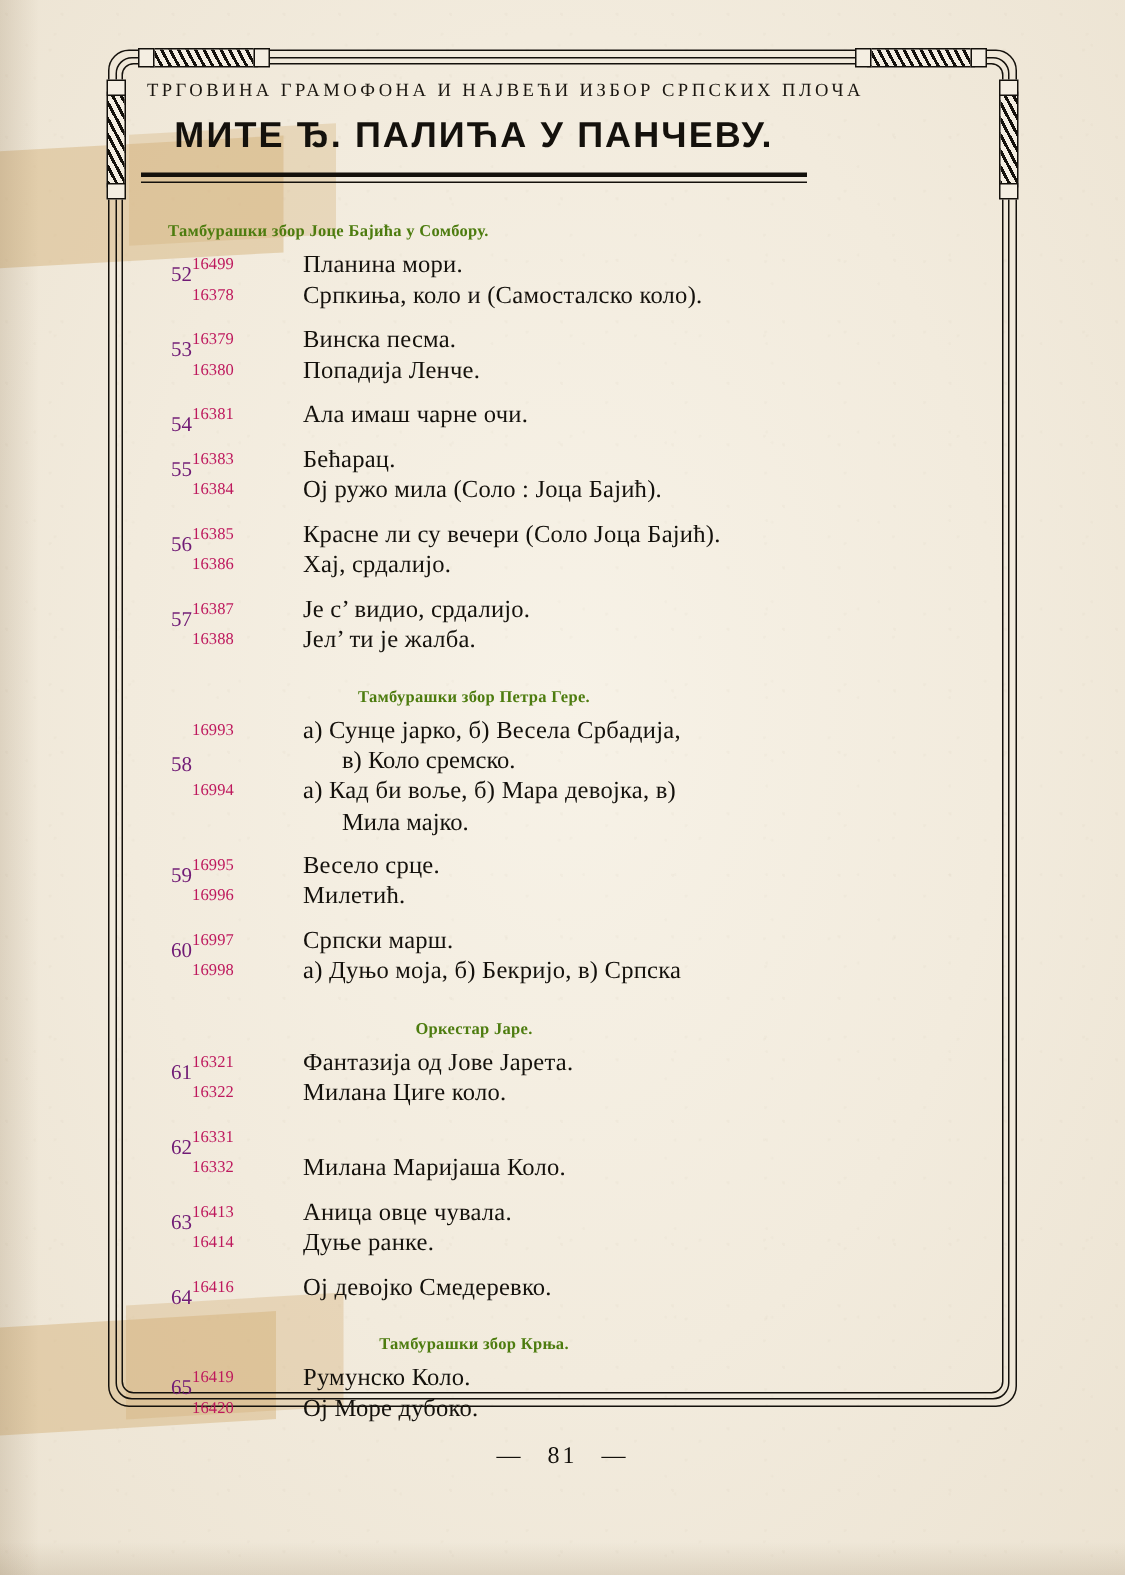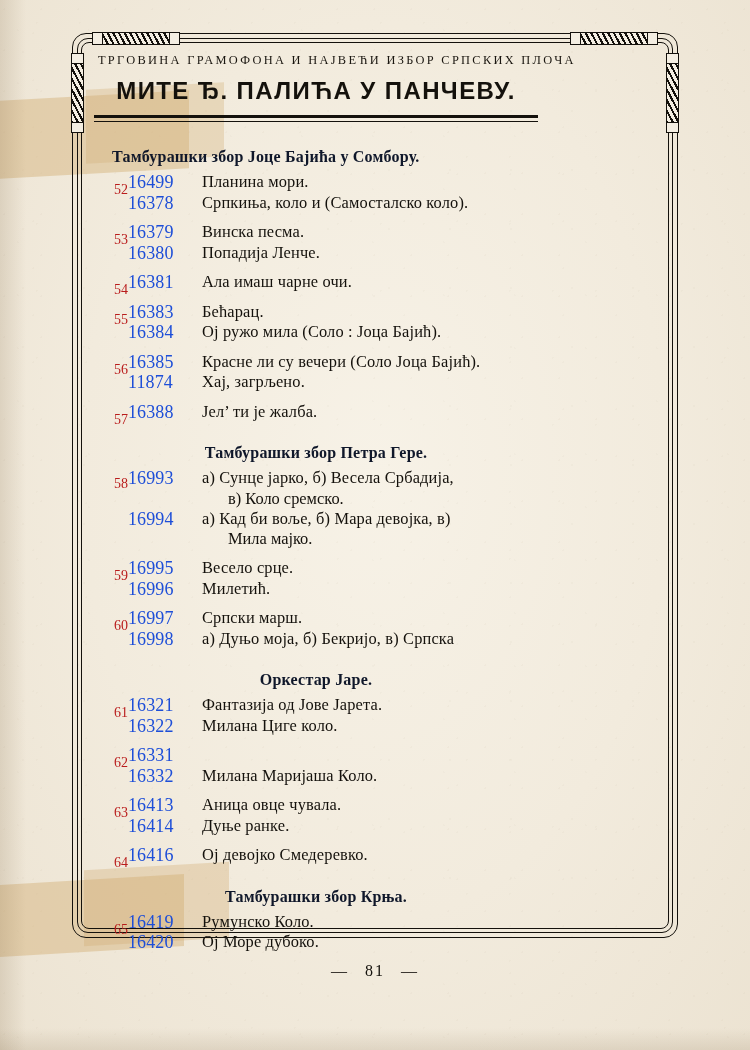--- a/index.html
+++ b/index.html
@@ -101,40 +101,40 @@
     font-size:24px;font-weight:700;letter-spacing:1.4px;color:#14110c;
   }
   .rule-wrap{margin:10px 22px 0 22px;position:relative;height:9px;}
   .rule-thick{position:absolute;left:0;right:0;top:0;height:2.6px;background:#14110c;}
   .rule-thin{position:absolute;left:0;right:0;top:6px;height:1.1px;background:#14110c;}
 
   .body{padding:22px 30px 0 30px;}
 
   .section{margin-top:2px;}
   .sec-title{
-    text-align:center;font-weight:700;font-size:16px;color:#0f172a;
+    text-align:center;font-weight:700;font-size:11px;color:#4d7c0f;
     letter-spacing:.2px;margin:0 0 6px 0;
   }
   .sec-title.left{text-align:left;padding-left:10px;}
 
   .group{
     display:flex;align-items:stretch;margin-bottom:9px;
   }
   .grp-num{
     width:26px;flex:0 0 26px;text-align:right;
-    font-size:14px;color:#b91c1c;position:relative;
+    font-size:14px;color:#701a75;position:relative;
   }
   .grp-num span{position:absolute;right:0;}
-  .grp-num.anchor-second span{top:8px;text-align:center;}
+  .grp-num.anchor-second span{top:26px;text-align:center;}
   .grp-num.anchor-mid span{top:10px;}
 
   .grp-rows{flex:1 1 auto;}
   .row{display:flex;align-items:flex-start;line-height:20.5px;}
   .cat{
-    flex:0 0 62px;width:62px;font-size:18px;color:#1d4ed8;
+    flex:0 0 62px;width:62px;font-size:11px;color:#be185d;
     letter-spacing:.1px;
   }
   .ttl{
     flex:1 1 auto;font-size:16.4px;color:#14110c;
     padding-left:12px;letter-spacing:.15px;
   }
   .ttl.justify{
     text-align:justify;text-align-last:left;
   }
   .cont{padding-left:12px;font-size:16.4px;color:#14110c;text-indent:26px;}
@@ -251,30 +251,34 @@
         <div class="group">
           <div class="grp-num anchor-mid">
             <span>56</span>
           </div>
           <div class="grp-rows">
             <div class="row">
               <div class="cat">16385</div>
               <div class="ttl">Красне ли су вечери (Соло Јоца Бајић).</div>
             </div>
             <div class="row">
-              <div class="cat">11874</div>
-              <div class="ttl">Хај, загрљено.</div>
+              <div class="cat">16386</div>
+              <div class="ttl">Хај, срдалијо.</div>
             </div>
           </div>
         </div>
         <div class="group">
           <div class="grp-num anchor-mid">
             <span>57</span>
           </div>
           <div class="grp-rows">
+            <div class="row">
+              <div class="cat">16387</div>
+              <div class="ttl">Је с’ видио, срдалијо.</div>
+            </div>
             <div class="row">
               <div class="cat">16388</div>
               <div class="ttl">Јел’ ти је жалба.</div>
             </div>
           </div>
         </div>
       </div>
       <div class="section">
         <div class="gap-lg"></div>
         <div class="sec-title">Тамбурашки збор Петра Гере.</div>

